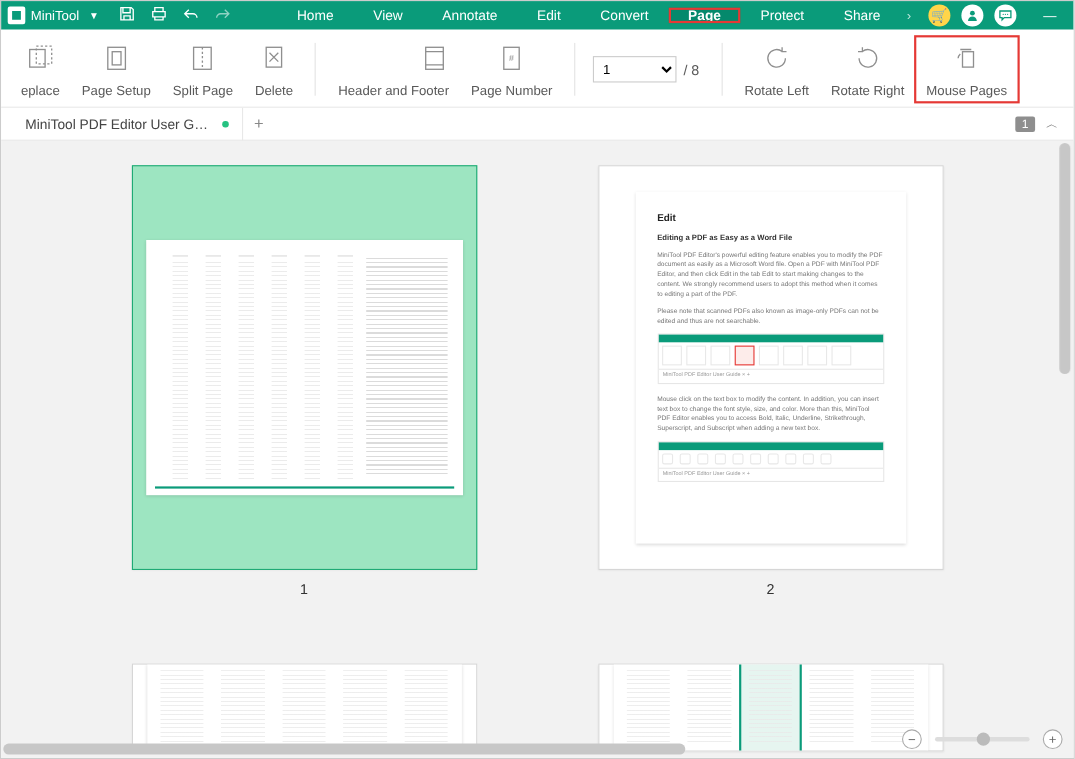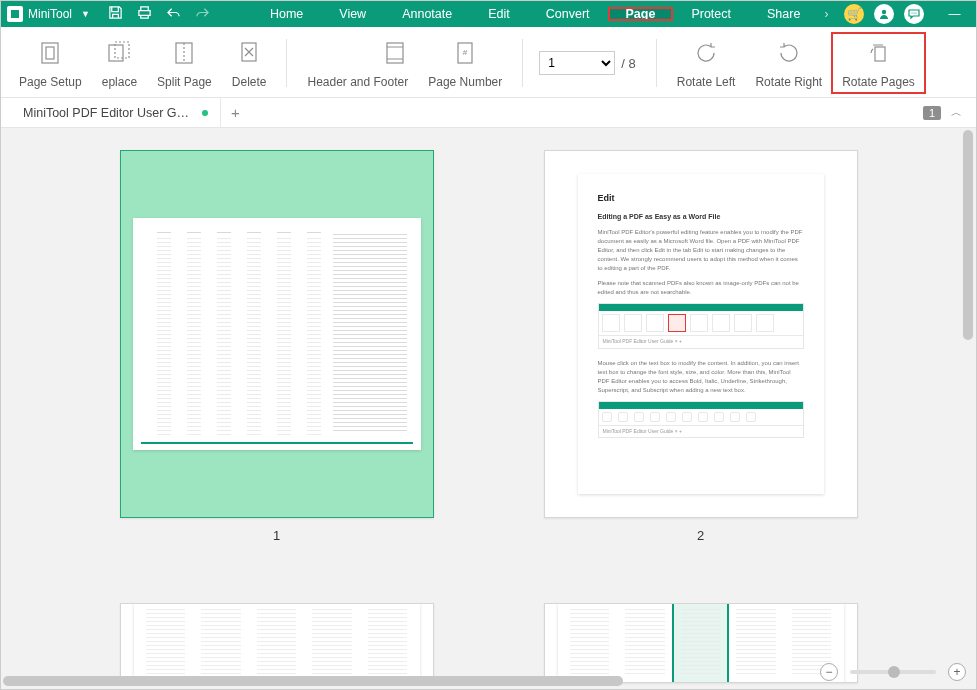--- a/index.html
+++ b/index.html
@@ -153,34 +153,34 @@
     <span>☐</span>
 
   </div>
 </div>
 
 <div class="ribbon">
   <div class="rgroup">
     <div class="rbtn">
       <span class="ricon">
           <svg width="26" height="26" viewBox="0 0 26 26">
+            <rect x="3" y="5" width="14" height="16"></rect>
+            <rect x="9" y="2" width="14" height="16" stroke-dasharray="2 2"></rect>
+          </svg>
+        </span>
+      <span>eplace</span>
+    </div>
+    <div class="rbtn">
+      <span class="ricon">
+          <svg width="26" height="26" viewBox="0 0 26 26">
             <rect x="5" y="3" width="16" height="20"></rect>
             <rect x="9" y="7" width="8" height="12"></rect>
           </svg>
         </span>
       <span>Page Setup</span>
-    </div>
-    <div class="rbtn">
-      <span class="ricon">
-          <svg width="26" height="26" viewBox="0 0 26 26">
-            <rect x="3" y="5" width="14" height="16"></rect>
-            <rect x="9" y="2" width="14" height="16" stroke-dasharray="2 2"></rect>
-          </svg>
-        </span>
-      <span>eplace</span>
     </div>
     <div class="rbtn">
       <span class="ricon">
           <svg width="26" height="26" viewBox="0 0 26 26">
             <rect x="5" y="3" width="16" height="20"></rect>
             <path d="M13 3v20" stroke-dasharray="2 2"></path>
           </svg>
         </span>
       <span>Split Page</span>
     </div>
@@ -238,21 +238,21 @@
         </span>
       <span>Rotate Right</span>
     </div>
     <div class="rbtn highlight">
       <span class="ricon">
           <svg width="28" height="28" viewBox="0 0 28 28">
             <rect x="10" y="8" width="10" height="14"></rect>
             <path d="M8 6h10M6 14a6 6 0 0 1 2-4"></path>
           </svg>
         </span>
-      <span>Rotate Pages</span>
+      <span>Mouse Pages</span>
     </div>
   </div>
 </div>
 
 <div class="tabs">
   <div class="tab">
     <span class="ellipsis">MiniTool PDF Editor User Guid...</span>
     <span class="dot"></span>
   </div>
   <div class="tab-add">+</div>

